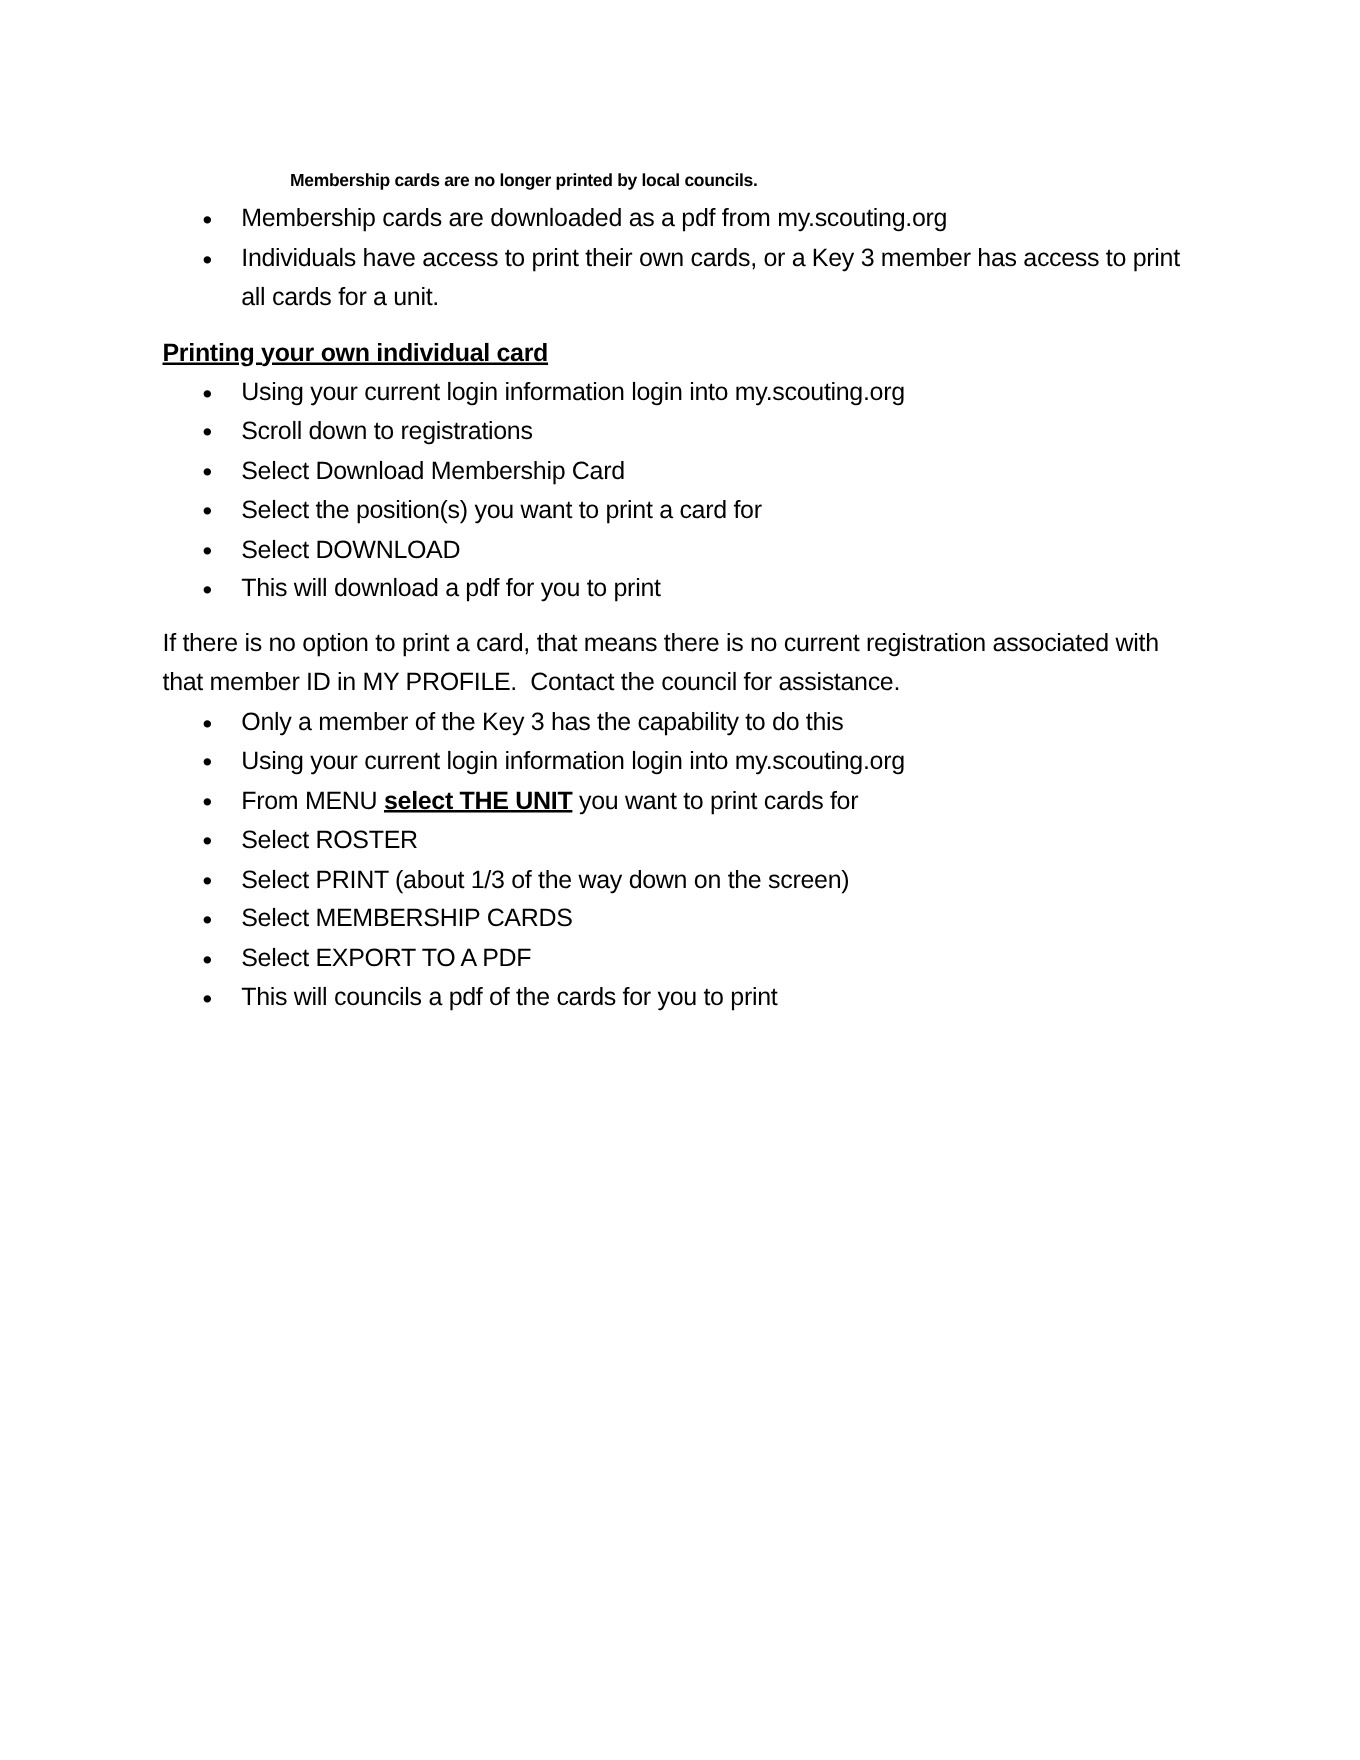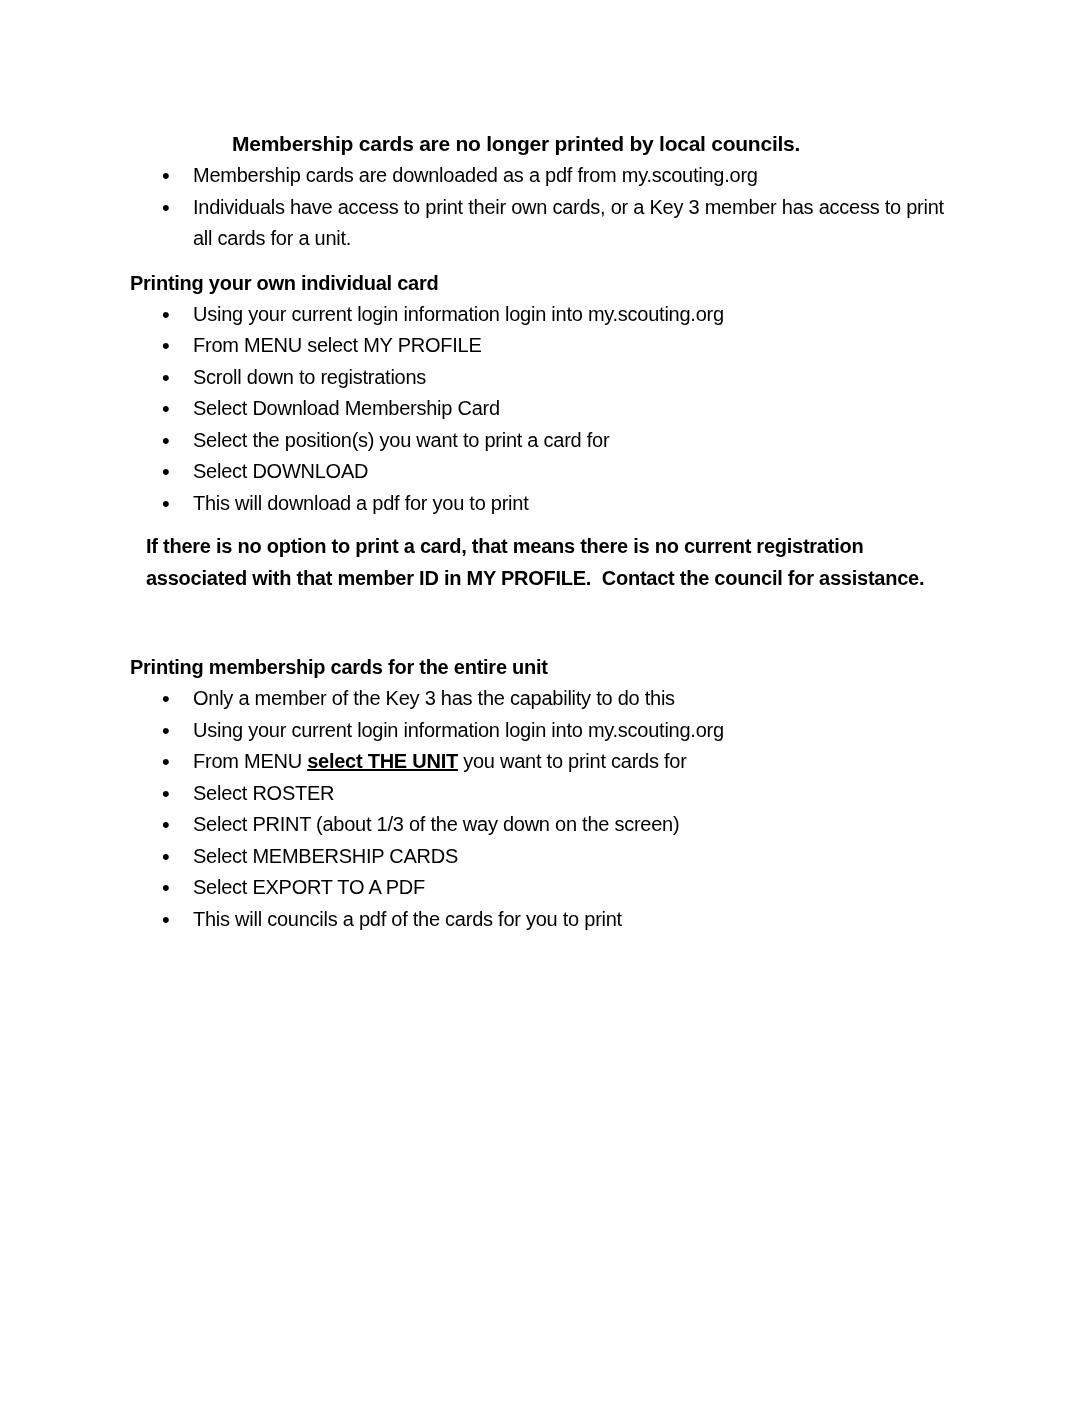--- a/index.html
+++ b/index.html
@@ -15,21 +15,21 @@
     color: #000000;
     font-family: "Liberation Sans", sans-serif;
     font-size: 20px;
     line-height: 31.5px;
     letter-spacing: -0.25px;
     box-sizing: border-box;
     padding: 128px 130px 0 130px;
     overflow: hidden;
   }
   .doc-title {
-    font-size: 21px;
+    font-size: 14px;
     font-weight: bold;
     margin: 0 0 0 102px;
     line-height: 32px;
   }
   ul.bullet-list {
     list-style: none;
     margin: 0;
     padding: 0 0 0 63px;
   }
   ul.bullet-list li {
@@ -43,26 +43,27 @@
     top: 0;
     font-size: 22px;
   }
   .intro-list   { margin-top: 58px; }
   .section-list { margin-top: 15px; }
   .section-heading {
     font-size: 20px;
     font-weight: bold;
     margin: 0;
     line-height: 32px;
+    text-decoration: underline;
   }
   .heading-1 { margin-top: 12px; }
   .heading-2 { margin-top: 57px; }
   .note {
-    font-weight: bold;
-    margin: 12px 0 0 16px;
+    font-weight: normal;
+    margin: 12px 0 0 0;
     white-space: pre-wrap;
     max-width: 832px;
   }
   .inline-bold { font-weight: bold; text-decoration: underline; }
 </style>
 </head>
 <body>
 
 <div class="page">
 
@@ -70,31 +71,29 @@
 
   <ul class="bullet-list intro-list">
     <li>Membership cards are downloaded as a pdf from my.scouting.org</li>
     <li>Individuals have access to print their own cards, or a Key 3 member has access to print all cards for a unit.</li>
   </ul>
 
   <h2 class="section-heading heading-1">Printing your own individual card</h2>
 
   <ul class="bullet-list section-list">
     <li>Using your current login information login into my.scouting.org</li>
-    <li>From MENU select MY PROFILE</li>
     <li>Scroll down to registrations</li>
     <li>Select Download Membership Card</li>
     <li>Select the position(s) you want to print a card for</li>
     <li>Select DOWNLOAD</li>
     <li>This will download a pdf for you to print</li>
   </ul>
 
   <p class="note">If there is no option to print a card, that means there is no current registration associated with that member ID in MY PROFILE.  Contact the council for assistance.</p>
 
-  <h2 class="section-heading heading-2">Printing membership cards for the entire unit</h2>
 
   <ul class="bullet-list section-list">
     <li>Only a member of the Key 3 has the capability to do this</li>
     <li>Using your current login information login into my.scouting.org</li>
     <li><span>From MENU </span><span class="inline-bold">select THE UNIT</span><span> you want to print cards for</span></li>
     <li>Select ROSTER</li>
     <li>Select PRINT (about 1/3 of the way down on the screen)</li>
     <li>Select MEMBERSHIP CARDS</li>
     <li>Select EXPORT TO A PDF</li>
     <li>This will councils a pdf of the cards for you to print</li>

